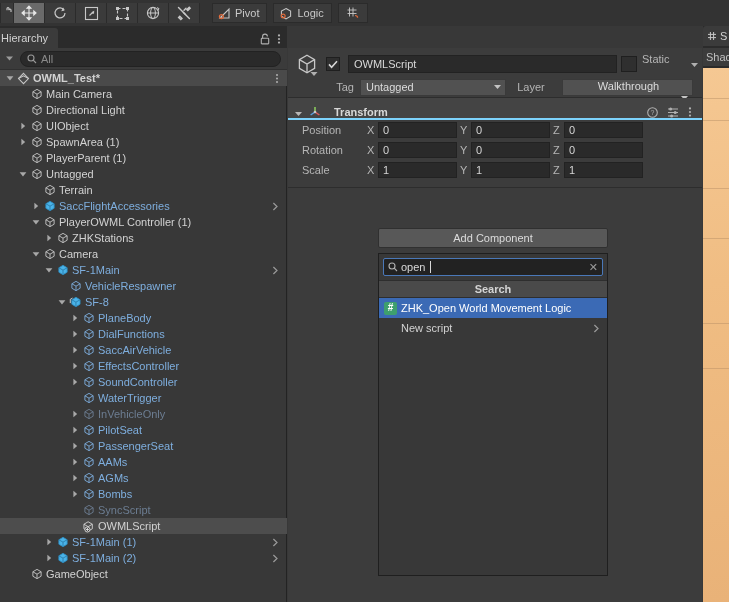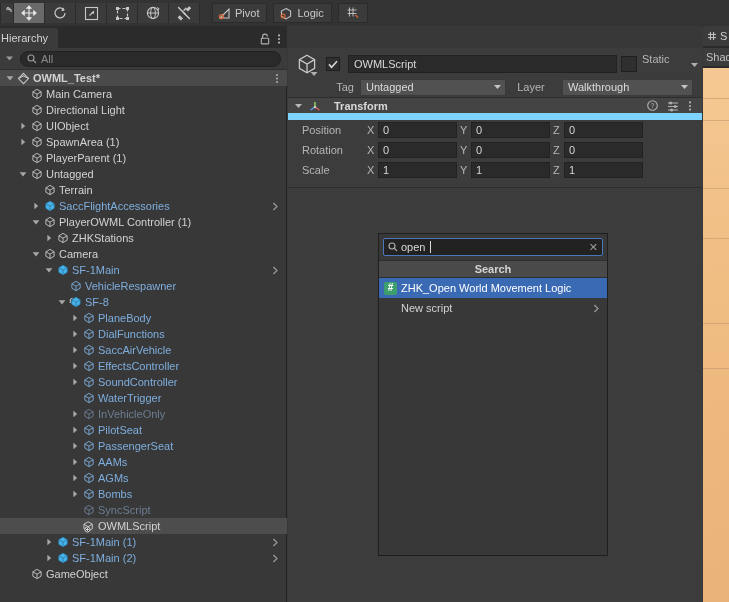--- a/index.html
+++ b/index.html
@@ -143,22 +143,22 @@
   .fld-lbl { font-size: 11px; color: #b5b5b5; }
   .dropdown {
     height: 17px; background: #515151; border: 1px solid #3a3a3a;
     display: flex; align-items: center; padding: 0 3px 0 5px;
     color: #dcdcdc; font-size: 11px; cursor: pointer;
   }
   .dropdown .dd-arrow { margin-left: auto; }
 
   .comp-header {
     position: absolute; top: 50px; left: 0; width: 414px; height: 22px;
-    background: #444444; border-bottom: 7px solid #7dd3fc;
-    display: flex; align-items: center;
+    background: #444444; border-bottom: 2px solid #7dd3fc;
+    display: flex; align-items: flex-end;
   }
   .comp-title { font-weight: bold; font-size: 11px; color: #d8d8d8; margin-left: 12px; }
   .comp-icons { margin-left: auto; display: flex; align-items: center; gap: 9px; padding-right: 10px; }
 
   .xform { position: absolute; top: 72px; left: 0; width: 414px; height: 64px; background: #3c3c3c; }
   .xrow { height: 20px; display: flex; align-items: center; }
   .xrow .xlabel { width: 76px; padding-left: 14px; font-size: 11px; color: #b5b5b5; }
   .axis-lbl { width: 14px; text-align: left; font-size: 11px; color: #b5b5b5; padding-left: 3px; }
   .numfld {
     width: 79px; height: 16px; background: #2a2a2a; border: 1px solid #222;
@@ -898,21 +898,21 @@
         <div class="fld-lbl" style="width:72px;text-align:right;padding-right:6px;">Tag</div>
         <div class="dropdown" style="width:146px;">
           <span>Untagged</span>
           <span class="dd-arrow">
             <svg width="9" height="9" viewBox="0 0 9 9">
                   <path d="M1 3l3.5 4 3.5-4z" fill="#c4c4c4"></path>
                 </svg>
           </span>
         </div>
         <div class="fld-lbl" style="width:56px;text-align:center;padding-right:6px;">Layer</div>
-        <div class="dropdown" style="width:131px;">
+        <div class="dropdown" style="width:131px;flex-direction:column;">
           <span>Walkthrough</span>
           <span class="dd-arrow">
             <svg width="9" height="9" viewBox="0 0 9 9">
                   <path d="M1 3l3.5 4 3.5-4z" fill="#c4c4c4"></path>
                 </svg>
           </span>
         </div>
       </div>
     </div>
 
@@ -1005,20 +1005,23 @@
             </div>
             <div class="axis-lbl">Z</div>
             <div class="numfld">
               <span>1</span>
             </div>
           </div>
         </div>
     <div class="xform-bottom"></div>
 
     <div class="addcomp-wrap">
+      <div class="addcomp-btn">
+        <span>Add Component</span>
+      </div>
       <div class="popup">
         <div class="popup-search-row">
           <div class="popup-search">
             <svg width="10" height="10" viewBox="0 0 10 10">
                   <circle cx="4" cy="4" r="3" fill="none" stroke="#b0b0b0" stroke-width="1.1"></circle>
                   <path d="M6.2 6.2L9 9" stroke="#b0b0b0" stroke-width="1.1"></path>
                 </svg>
             <span>open</span>
             <span class="caret"></span>
             <span class="clear">✕</span>

